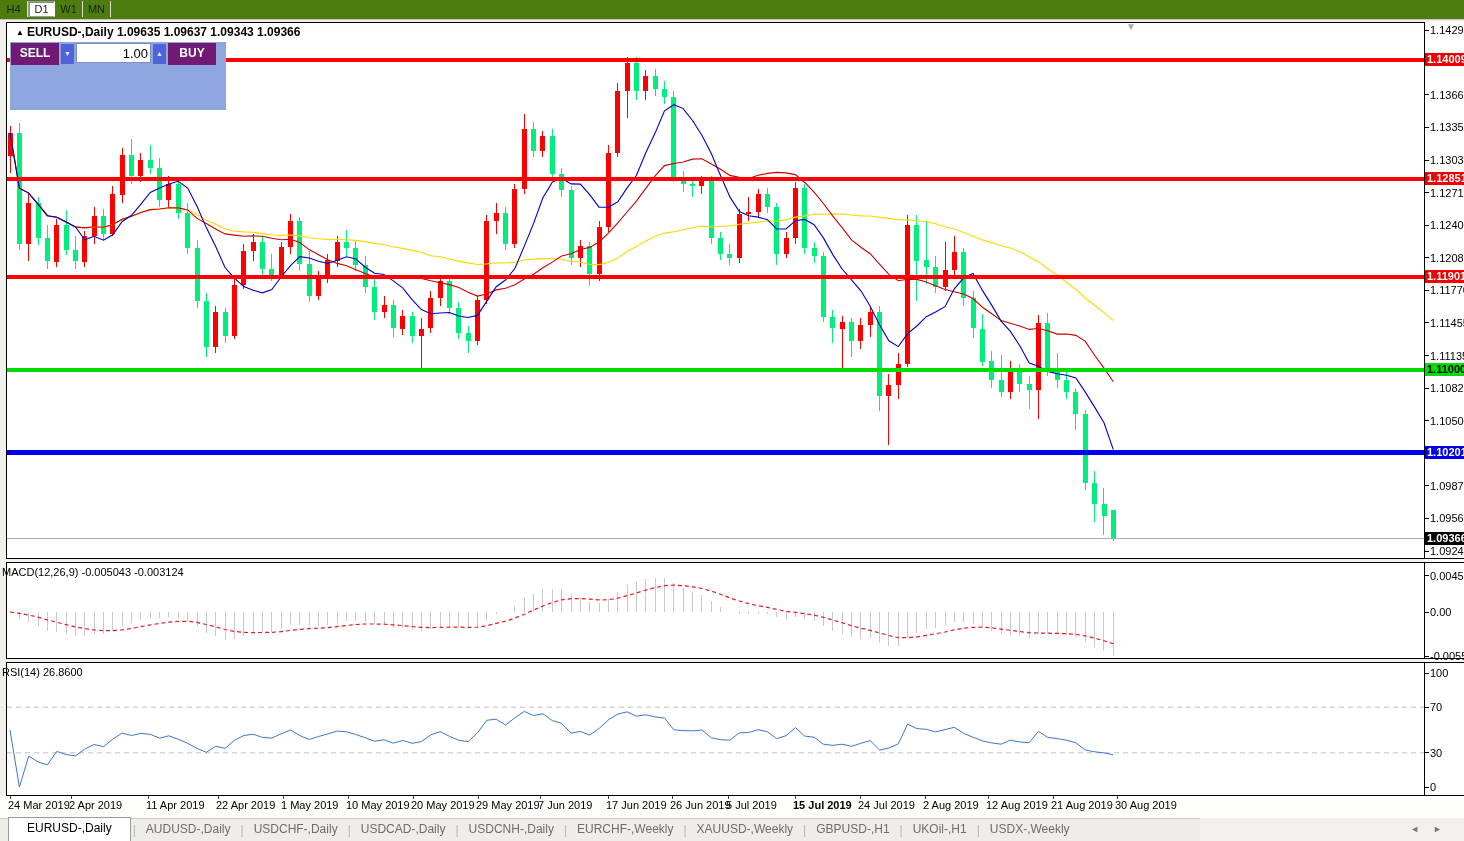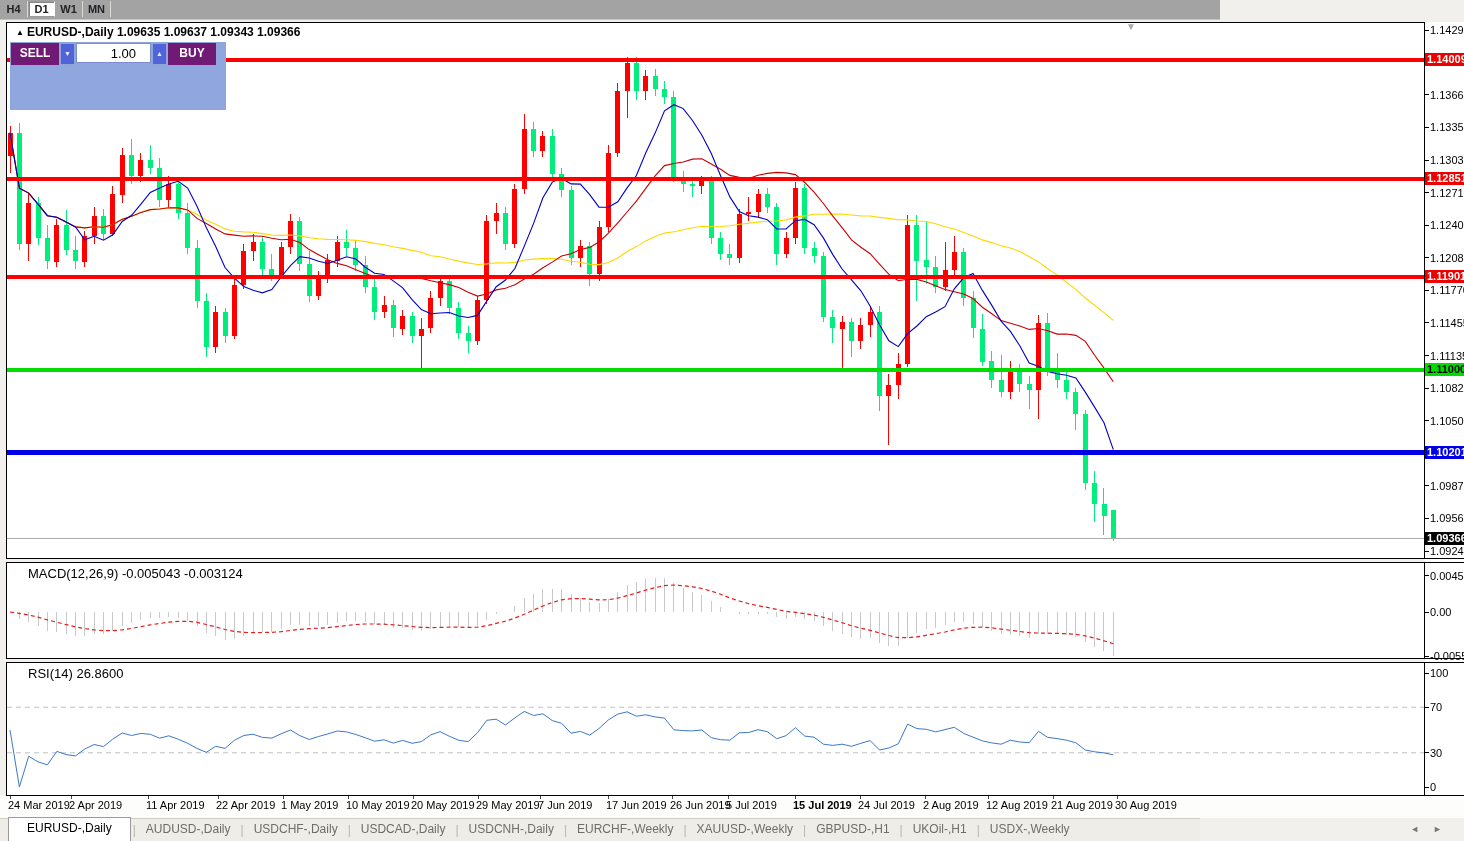--- a/index.html
+++ b/index.html
@@ -1,42 +1,42 @@
 <!DOCTYPE html>
 <html><head>
 <meta charset="utf-8">
 <style>
   html,body{margin:0;padding:0;width:1464px;height:841px;overflow:hidden;
     background:#F2F0EC;font-family:"Liberation Sans",sans-serif;position:relative;}
   
   .panel{position:absolute;left:6px;width:1419px;background:#FFF;border:1px solid #000;box-sizing:border-box;z-index:0;}
   #axis-col{position:absolute;left:1425px;top:22px;width:39px;height:774px;background:#FFF;z-index:0;}
   
-  #toolbar{position:absolute;left:0;top:0;width:1220px;height:19px;background:#a3a3a3;border-bottom:1px solid #C8C4BC;z-index:5;font-weight:bold;}
+  #toolbar{position:absolute;left:0;top:0;width:1464px;height:19px;background:#4d7c0f;border-bottom:1px solid #C8C4BC;z-index:5;}
   .tfbtn{position:relative;float:left;margin-top:1px;width:27px;height:16px;line-height:16px;text-align:center;
     font-size:11px;color:#222;border-right:1px solid #DCDAD5;cursor:default;}
   .tfbtn.active{background:#FFF;border:1px solid #9a9a9a;border-right-color:#fff;box-shadow:inset 1px 1px 0 #888;height:14px;line-height:14px;width:25px;}
   
   #chart-title{position:absolute;left:16px;top:25px;font-size:12px;font-weight:700;color:#000;z-index:3;}
   #chart-title .tri{font-size:8px;vertical-align:1px;margin-right:3px;}
   
   #trade-panel{position:absolute;left:10px;top:42px;width:216px;height:68px;background:#8FA6DE;border:1px solid #8CA6D8;z-index:4;
     display:grid;grid-template-rows:20px 46px;grid-row-gap:1px;padding:0;box-sizing:border-box;}
   #tp-row1{display:grid;grid-template-columns:48px 15px 75px 15px 48px;grid-column-gap:1px;height:20px;}
   #tp-row1>*{box-sizing:border-box;}
   .tp-btn{background:#701a75;color:#FFF;font-size:12px;font-weight:700;text-align:center;line-height:20px;cursor:pointer;}
   .tp-spin{background:#5063D8;color:#E8ECFF;font-size:7px;text-align:center;line-height:20px;cursor:pointer;border:1px solid #8CA6D8;}
-  #lot-input{width:100%;height:20px;border:1px solid #7A8FCC;box-sizing:border-box;font-size:13px;text-align:right;padding-right:14px;font-family:"Liberation Sans",sans-serif;}
+  #lot-input{width:100%;height:20px;border:1px solid #7A8FCC;box-sizing:border-box;font-size:13px;text-align:right;padding-right:2px;font-family:"Liberation Sans",sans-serif;}
   #tp-row2{display:grid;grid-template-columns:106px 107px;grid-column-gap:1px;}
   .tp-price{background:#2638D6;color:#FFF;cursor:pointer;padding-top:4px;text-align:center;}
   .tp-price .base{font-size:13px;font-weight:700;vertical-align:6px;}
   .tp-price .big{font-size:32px;font-weight:700;letter-spacing:-1px;}
   .tp-price .sup{font-size:14px;font-weight:700;vertical-align:14px;}
   
-  .ind-label{position:absolute;left:28px;font-size:13px;color:#000;z-index:3;}
+  .ind-label{position:absolute;left:2px;font-size:11px;color:#000;z-index:3;}
   
   .tick{position:absolute;left:1430px;font-size:11px;color:#000;z-index:2;white-space:nowrap;}
   .badge{position:absolute;left:1425px;width:38px;height:13px;line-height:13px;font-size:11px;font-weight:700;
     padding-left:2px;z-index:2;white-space:nowrap;}
   
   #date-strip{position:absolute;left:0;top:796px;width:1464px;height:22px;background:#FDFDFC;z-index:1;}
   .dlabel{position:absolute;top:3px;font-size:11px;color:#000;white-space:nowrap;}
   .dtick{position:absolute;top:0;width:1px;height:3px;background:#444;}
   
   #tabbar{position:absolute;left:0;top:818px;width:1200px;height:23px;background:#EFEDE8;border-top:1px solid #CFCDC8;

